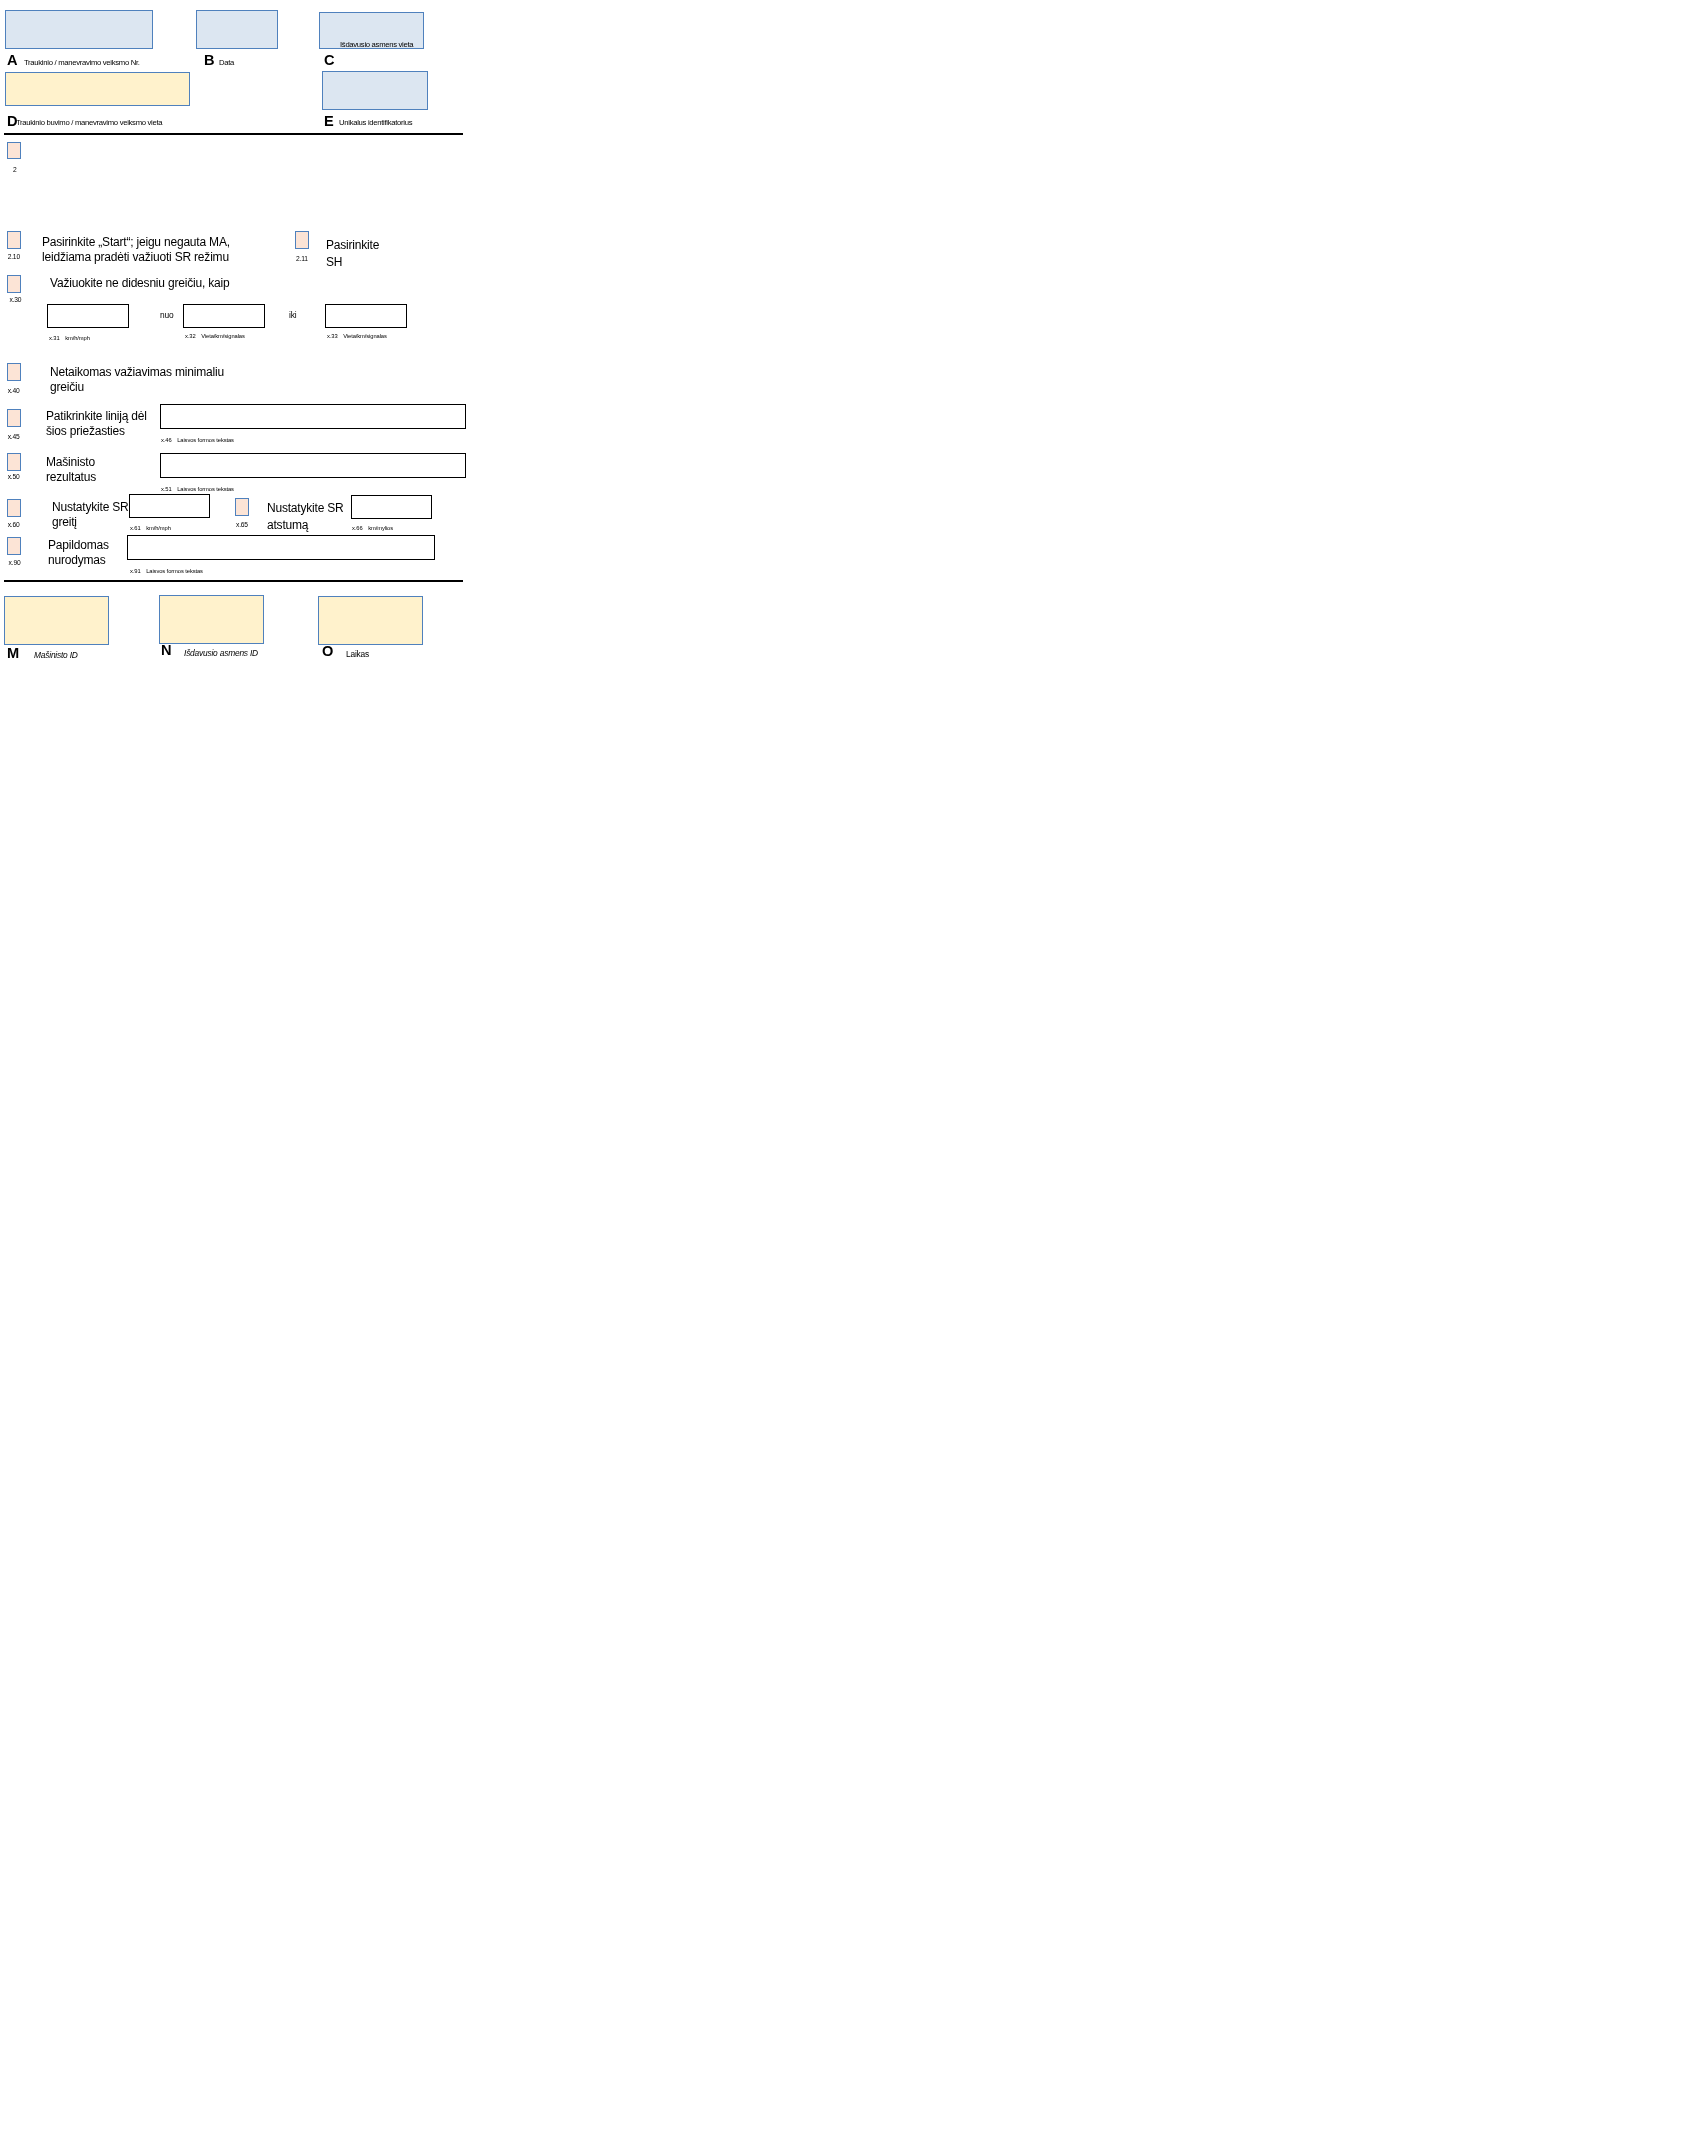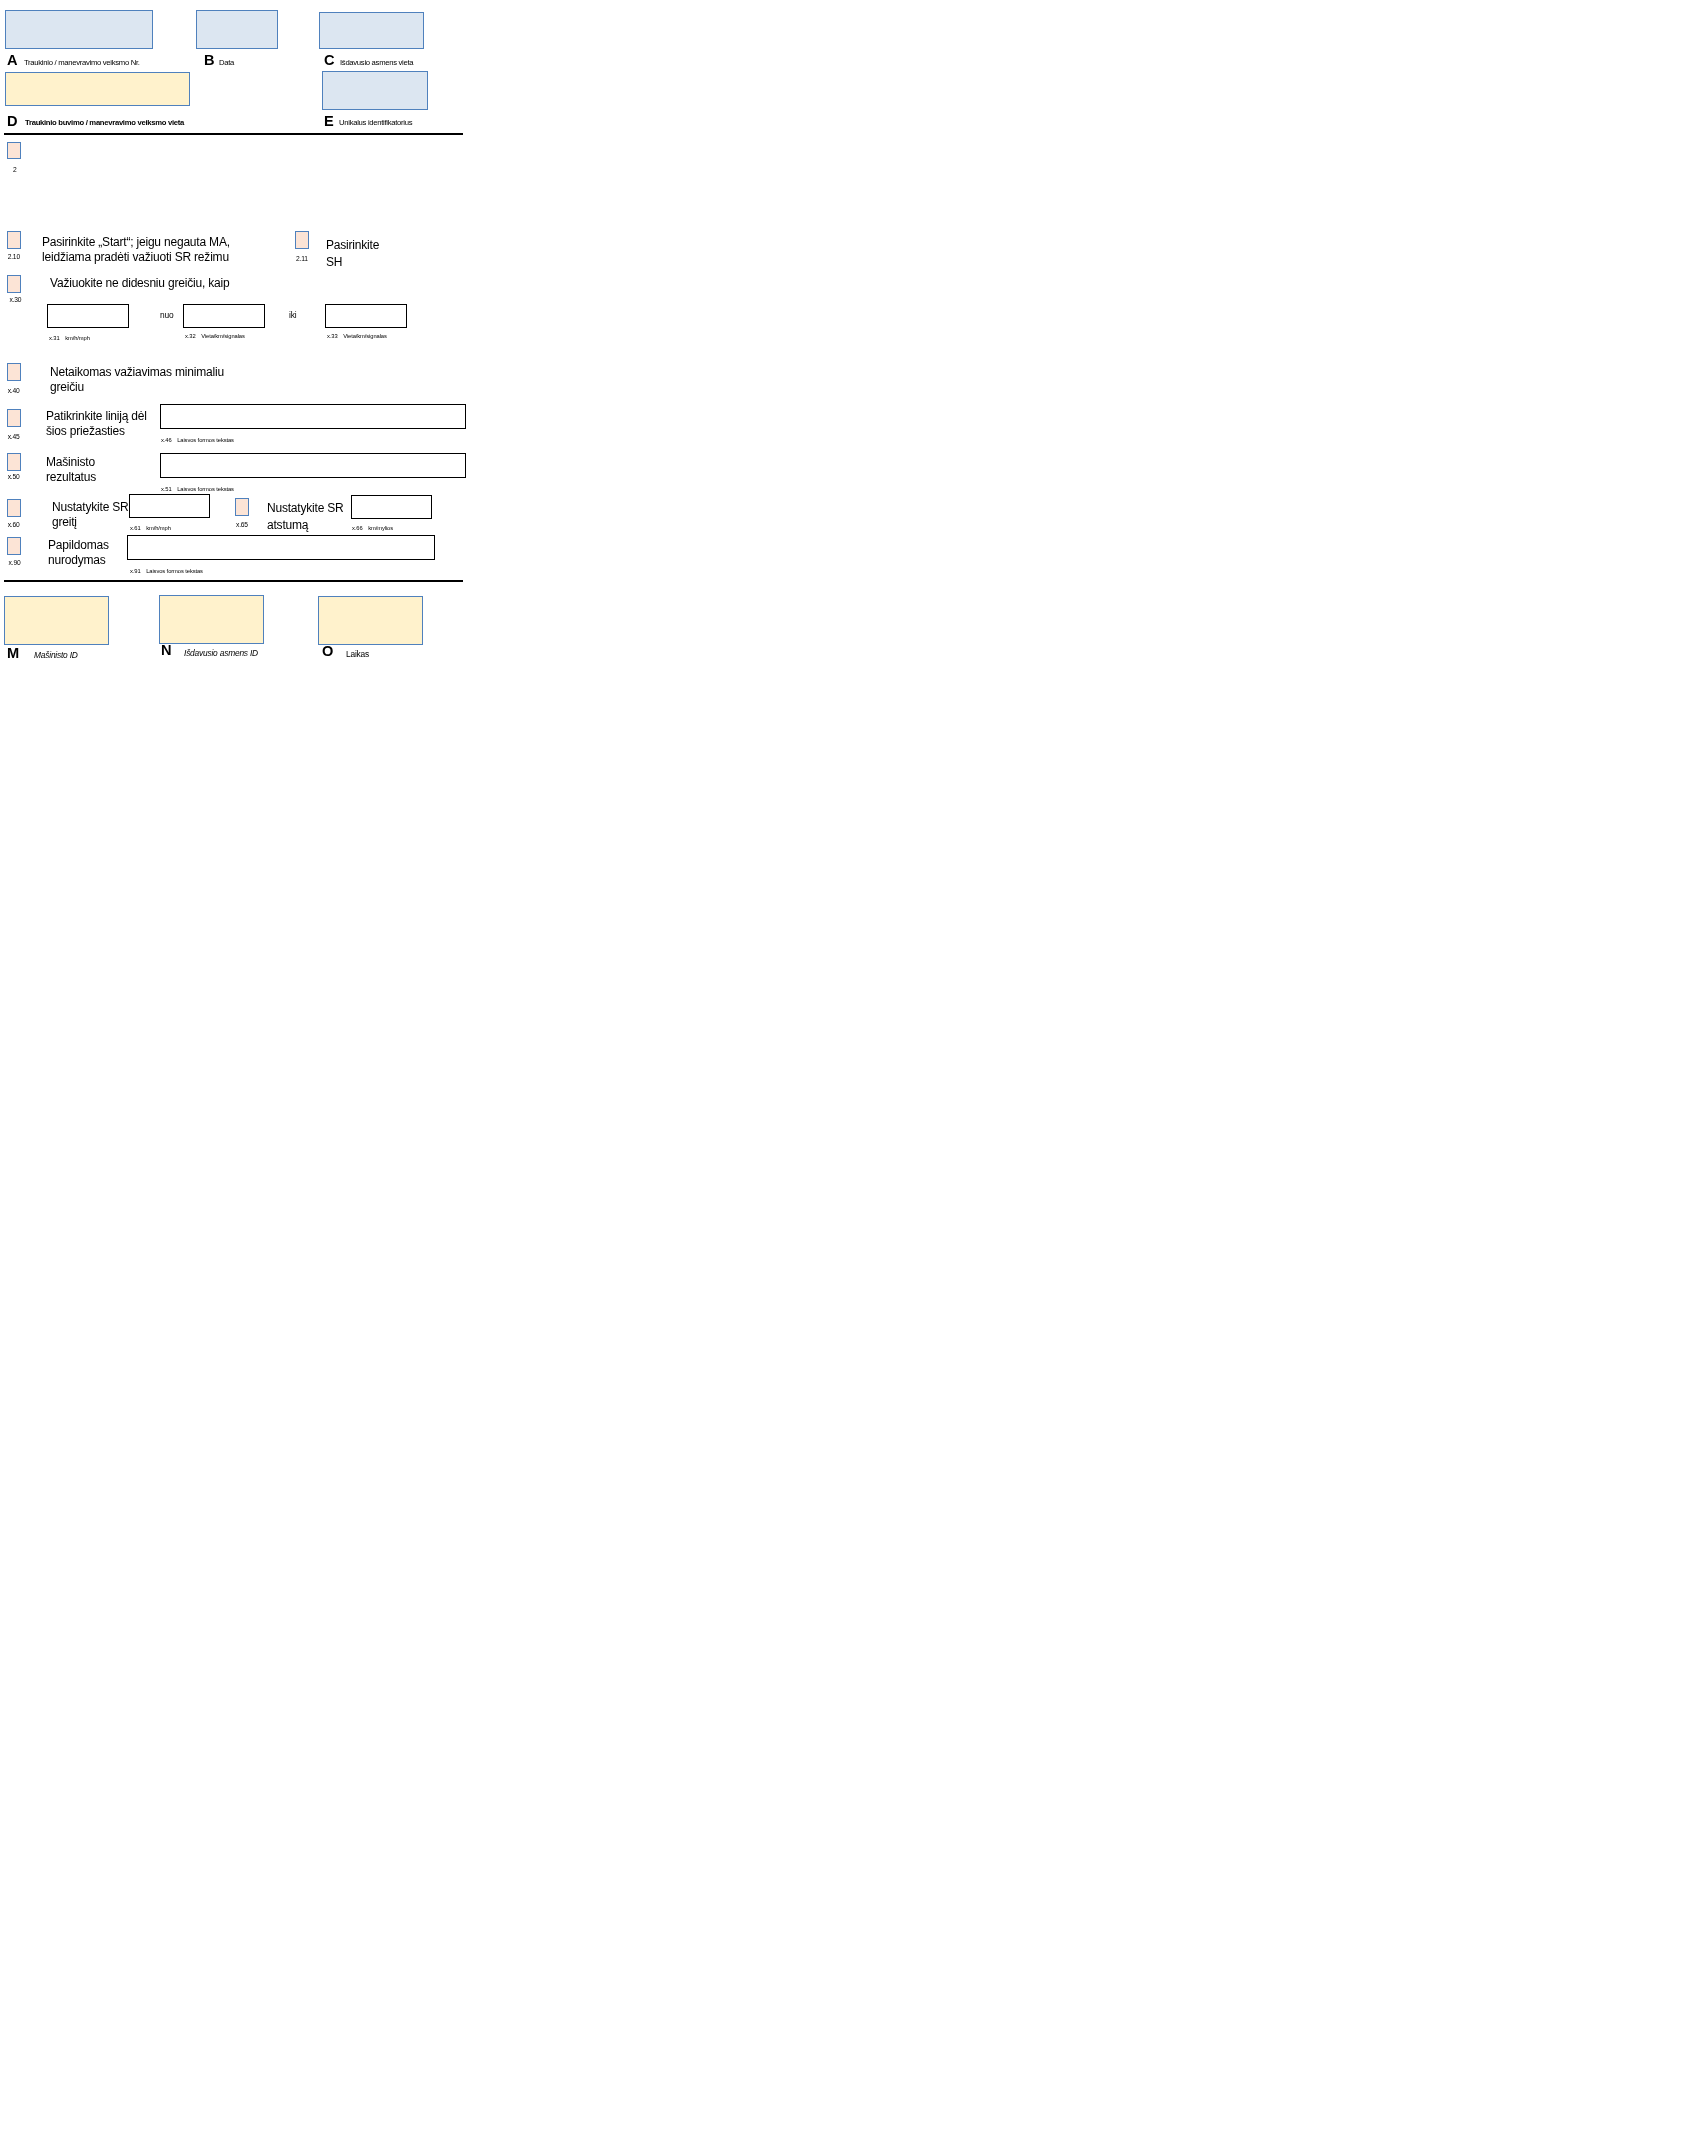--- a/index.html
+++ b/index.html
@@ -37,27 +37,27 @@
 
   <div class="fbox blue" style="left:4.7px;top:10.3px;width:148px;height:39px;"></div>
   <div class="fbox blue" style="left:196px;top:10.3px;width:82px;height:39px;"></div>
   <div class="fbox blue" style="left:319px;top:11.6px;width:105px;height:37px;"></div>
 
   <div class="biglabel" style="left:6.9px;top:53px;">A</div>
   <div class="lab" style="left:24px;top:58px;">Traukinio / manevravimo veiksmo Nr.</div>
   <div class="biglabel" style="left:204px;top:53px;">B</div>
   <div class="lab" style="left:219px;top:58px;">Data</div>
   <div class="biglabel" style="left:324px;top:53px;">C</div>
-  <div class="lab" style="left:340px;top:58px;">Išdavusio asmens vieta</div>
+  <div class="lab" style="left:340px;top:40px;">Išdavusio asmens vieta</div>
 
   <div class="fbox yellow" style="left:5.2px;top:72px;width:185px;height:34px;"></div>
   <div class="fbox blue" style="left:322px;top:71px;width:106px;height:39px;"></div>
 
   <div class="biglabel" style="left:6.9px;top:114px;">D</div>
-  <div class="lab" style="left:25px;top:118px;font-weight:bold;">Traukinio buvimo / manevravimo veiksmo vieta</div>
+  <div class="lab" style="left:16px;top:118px;">Traukinio buvimo / manevravimo veiksmo vieta</div>
   <div class="biglabel" style="left:324px;top:114px;">E</div>
   <div class="lab" style="left:339px;top:118px;">Unikalus identifikatorius</div>
 
   <div class="sep" style="top:133px;"></div>
 
   <div class="chk short" style="left:6.5px;top:142px;"></div>
   <div class="code" style="left:13px;top:166px;">2</div>
 
   <div class="chk" style="left:6.5px;top:231px;"></div>
   <div class="code" style="left:7.7px;top:253px;">2.10</div>

